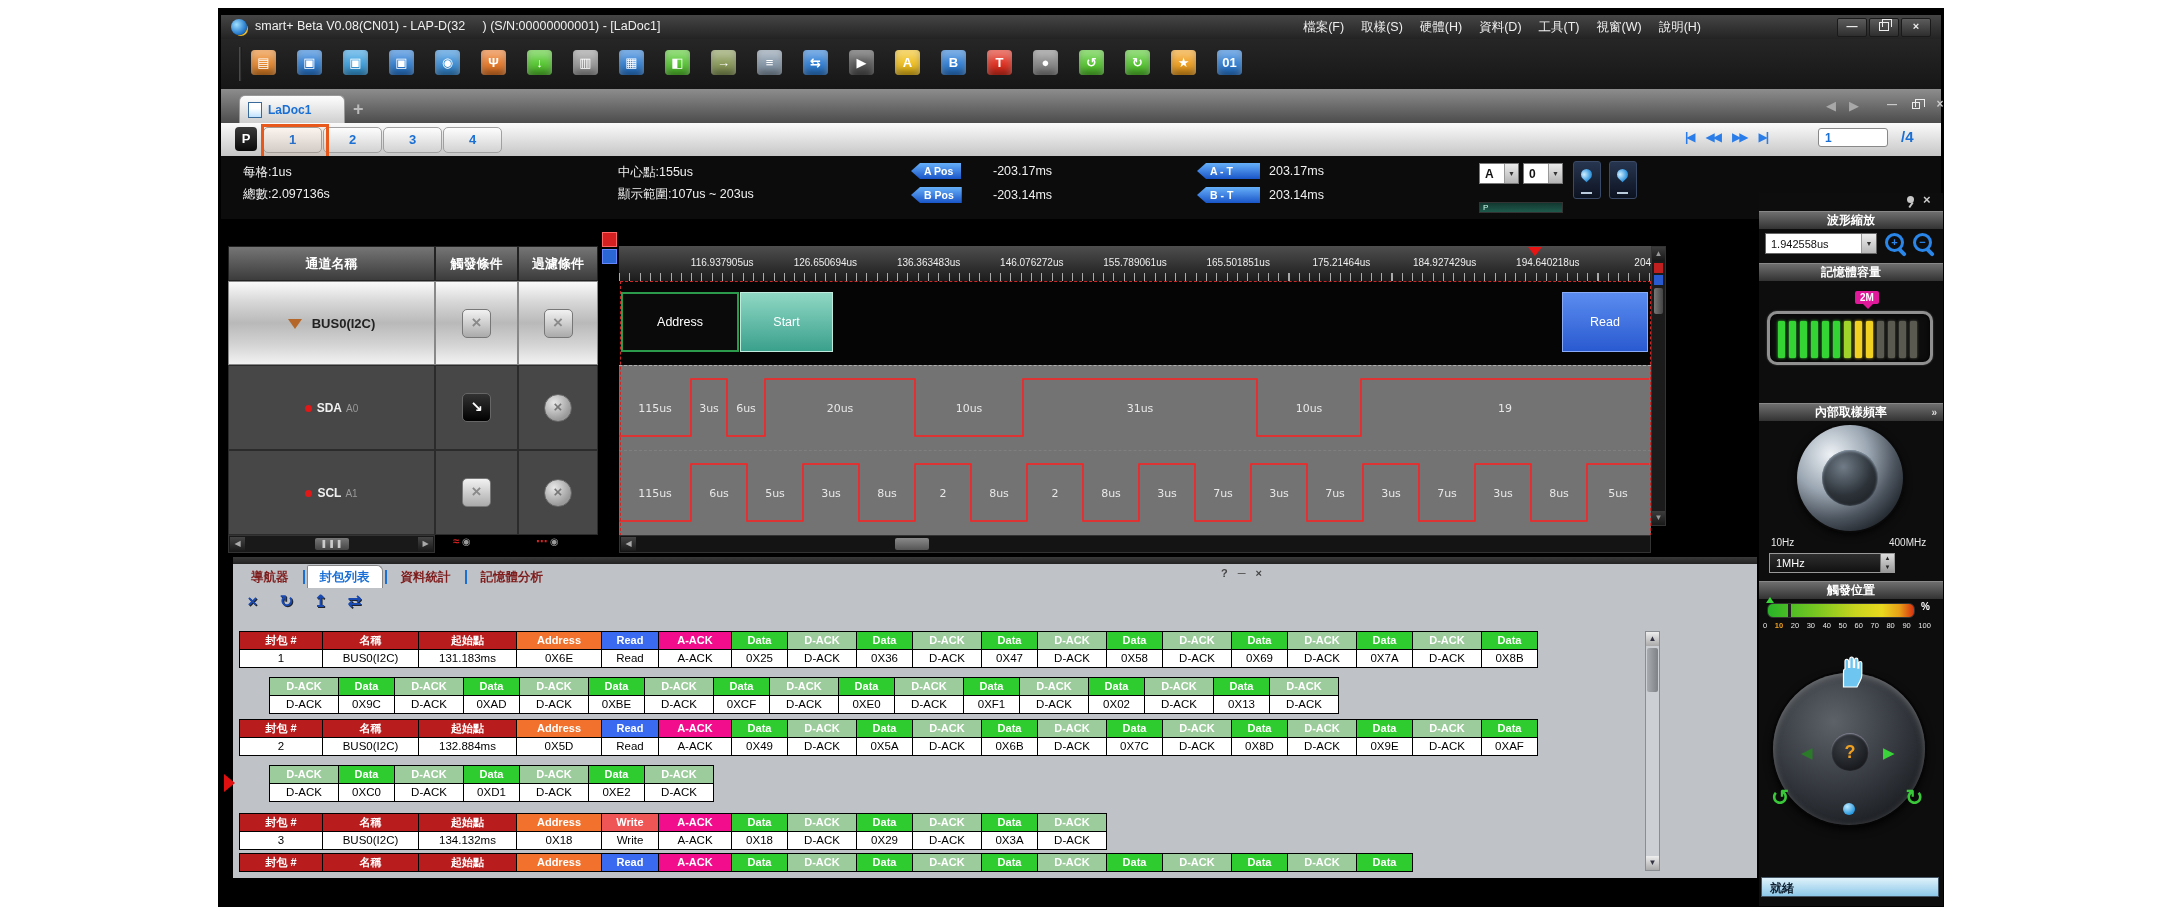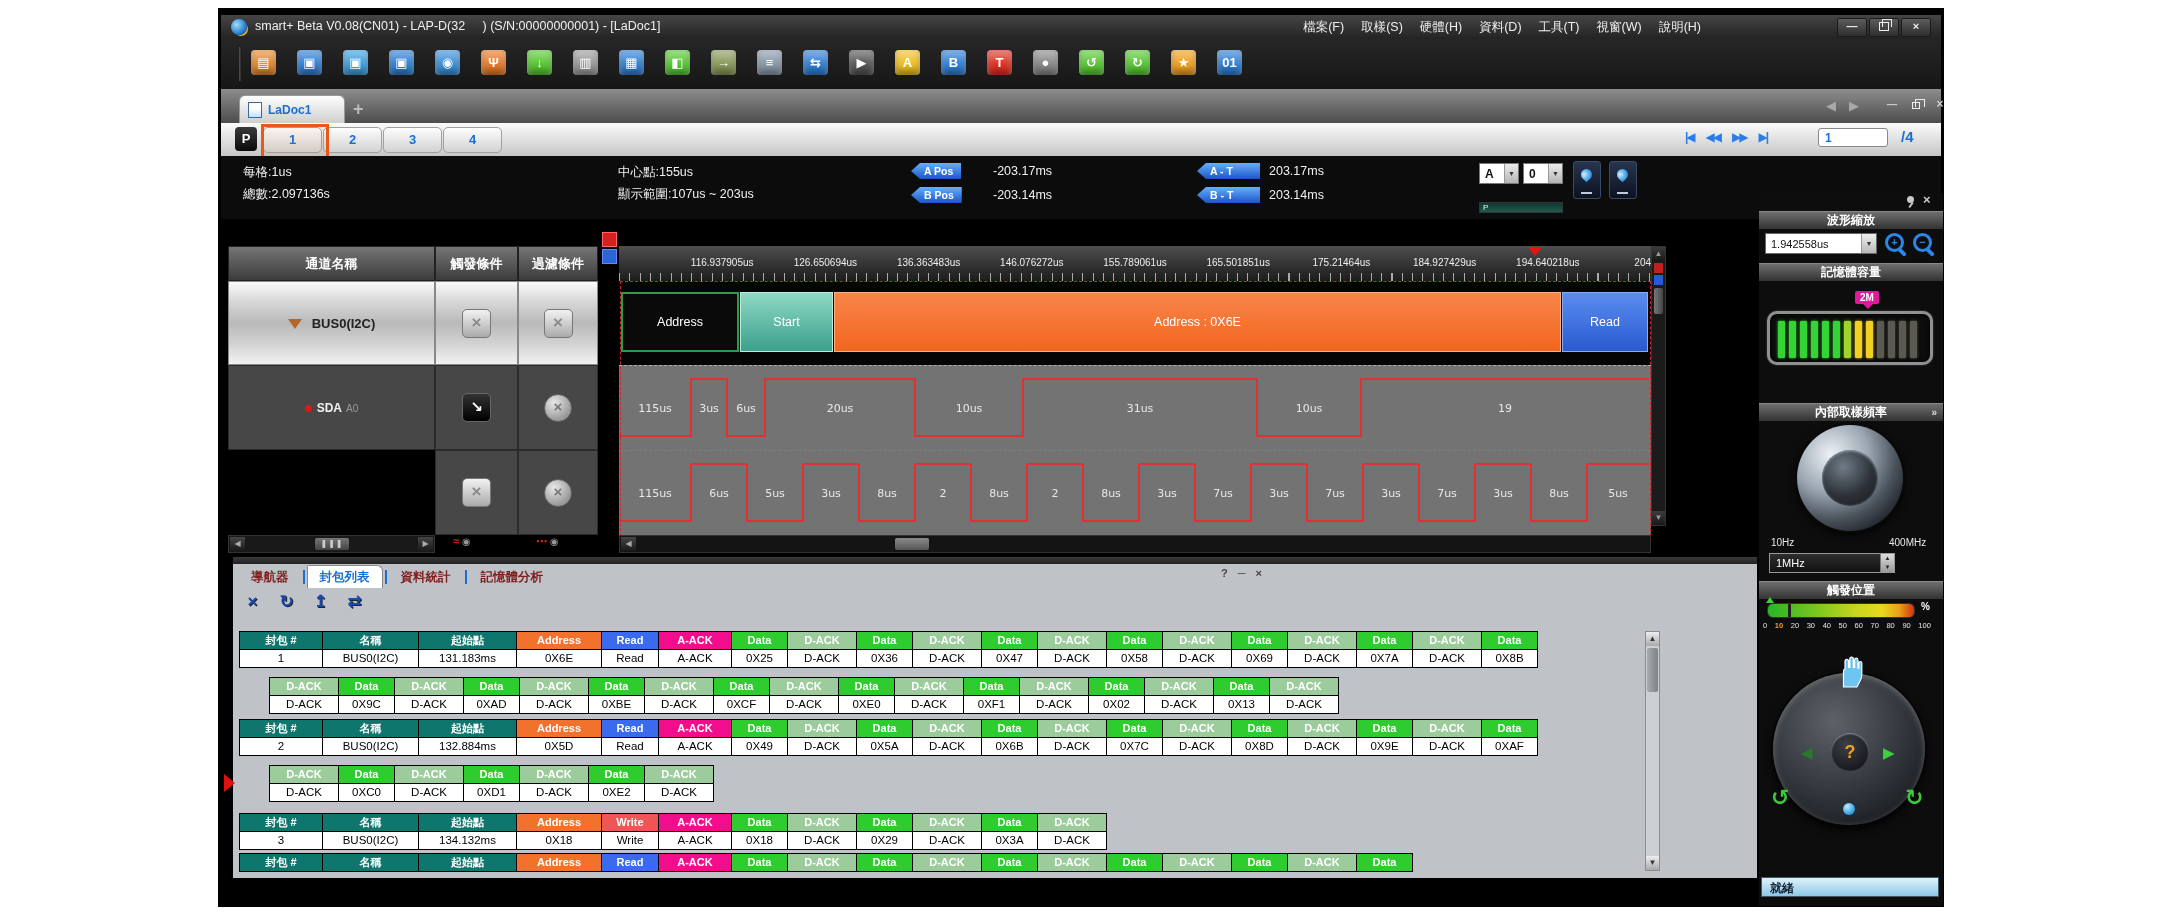--- a/index.html
+++ b/index.html
@@ -200,21 +200,21 @@
   #bpanel-win{position:absolute;left:988px;top:10px;display:flex;gap:10px;color:#444;font-size:11px;font-weight:bold;}
   #bottom-tools{position:absolute;left:8px;top:33px;display:flex;gap:11px;}
   .btool{width:23px;height:23px;font-size:17px;font-weight:bold;color:#1a4ab0;text-align:center;line-height:23px;
     text-shadow:1px 1px 0 #20242a;}
   
   .pgroup{position:absolute;border:1px solid #000;background:#000;display:flex;flex-direction:column;gap:1px;}
   .prow{display:flex;gap:1px;}
   .pcell{height:17px;line-height:17px;text-align:center;font-size:11.5px;overflow:hidden;white-space:nowrap;}
   .pcell.hd{color:#fff;font-weight:bold;font-size:11px;}
   .pcell.vl{background:#fff;color:#000;}
-  .hd.t-pkt,.hd.t-name,.hd.t-start{background:#0f766e;}
+  .hd.t-pkt,.hd.t-name,.hd.t-start{background:#b91c1c;}
   .hd.t-addr{background:#f2712c;}
   .hd.t-read{background:#3a6af0;}
   .hd.t-write{background:#f05555;}
   .hd.t-aack{background:#f20d8c;}
   .hd.t-data{background:#2ecc2e;}
   .hd.t-dack{background:#9ccb9c;}
   .gmarker{position:absolute;width:0;height:0;border-top:9px solid transparent;border-bottom:9px solid transparent;
     border-left:11px solid #e01010;}
   #ptv-scroll{position:absolute;left:1412px;top:74px;width:15px;height:240px;background:#ccd0d4;border:1px solid #8a8e92;box-sizing:border-box;}
   #ptv-scroll .va{height:14px;background:linear-gradient(180deg,#eee,#aaa);color:#334;font-size:8px;text-align:center;line-height:14px;}
@@ -355,20 +355,23 @@
       <div class="chrow darkrow cen" style="left:0;top:119px;width:207px;height:85px;">
         <span class="signame"><span class="dot"></span><span>SDA</span><span class="tag">A0</span></span>
       </div>
       <div class="chrow darkrow cen" style="left:207px;top:119px;width:83px;height:85px;">
         <span class="icwave">↘</span>
       </div>
       <div class="chrow darkrow cen" style="left:290px;top:119px;width:80px;height:85px;">
         <span class="iccir">×</span>
       </div>
 
+      <div class="chrow darkrow cen" style="left:0;top:204px;width:207px;height:85px;">
+        <span class="signame"><span class="dot"></span><span>SCL</span><span class="tag">A1</span></span>
+      </div>
       <div class="chrow darkrow cen" style="left:207px;top:204px;width:83px;height:85px;">
         <span class="icx">×</span>
       </div>
       <div class="chrow darkrow cen" style="left:290px;top:204px;width:80px;height:85px;">
         <span class="iccir">×</span>
       </div>
 
       <div class="chscroll">
         <span class="sbtn" style="left:1px;">◀</span>
         <span class="chthumb">❚❚❚</span>
@@ -393,21 +396,20 @@
           <span class="rlabel" style="left: 60%;">165.501851us</span>
           <span class="rlabel" style="left: 70%;">175.21464us</span>
           <span class="rlabel" style="left: 80%;">184.927429us</span>
           <span class="rlabel" style="left: 90%;">194.640218us</span>
           <span class="rlabel" style="left: 99.6%;">204.3</span>
         </div>
       <div id="ruler-marker" style="left: 916px;"></div>
       <div id="busrow">
           <div class="bseg unknown" style="left: 2px; width: 118px;">Address</div>
           <div class="bseg start" style="left: 121px; width: 93px;">Start</div>
-          <div class="bseg address" style="left: 215px; width: 727px;">Address : 0X6E</div>
           <div class="bseg read" style="left: 943px; width: 86px;">Read</div>
         </div>
       <div class="wrow" style="top:119px;"><svg id="sda-wave" width="1032" height="85">
             <text x="36" y="47" fill="#e8e8e8" font-size="11" text-anchor="middle" font-family="&quot;DejaVu Sans&quot;,sans-serif">115us</text>
             <text x="90" y="47" fill="#e8e8e8" font-size="11" text-anchor="middle" font-family="&quot;DejaVu Sans&quot;,sans-serif">3us</text>
             <text x="127" y="47" fill="#e8e8e8" font-size="11" text-anchor="middle" font-family="&quot;DejaVu Sans&quot;,sans-serif">6us</text>
             <text x="221" y="47" fill="#e8e8e8" font-size="11" text-anchor="middle" font-family="&quot;DejaVu Sans&quot;,sans-serif">20us</text>
             <text x="350" y="47" fill="#e8e8e8" font-size="11" text-anchor="middle" font-family="&quot;DejaVu Sans&quot;,sans-serif">10us</text>
             <text x="521" y="47" fill="#e8e8e8" font-size="11" text-anchor="middle" font-family="&quot;DejaVu Sans&quot;,sans-serif">31us</text>
             <text x="690" y="47" fill="#e8e8e8" font-size="11" text-anchor="middle" font-family="&quot;DejaVu Sans&quot;,sans-serif">10us</text>

